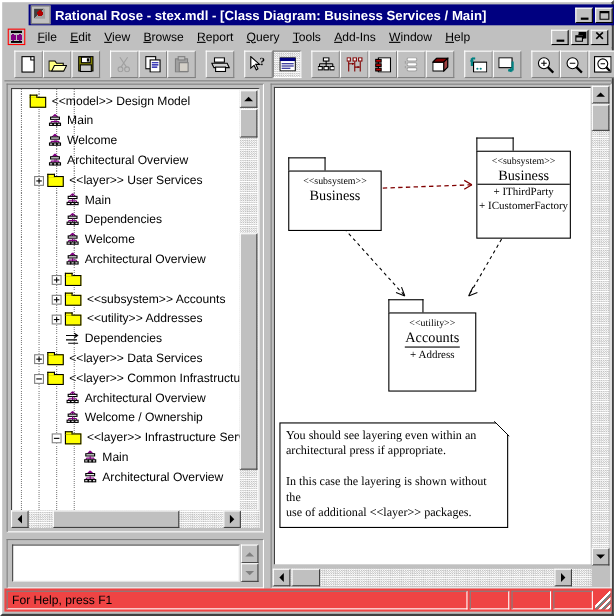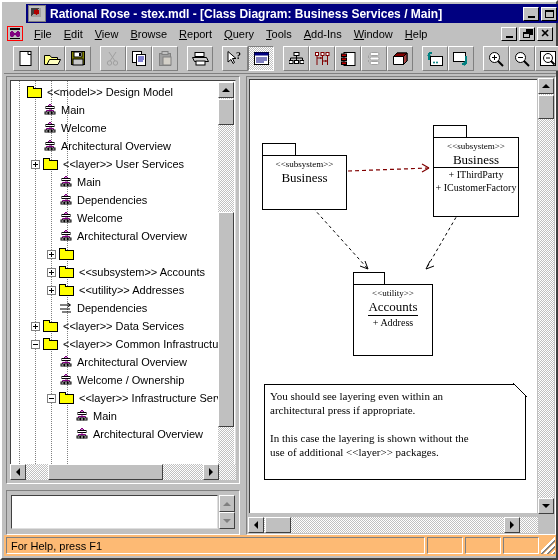--- a/index.html
+++ b/index.html
@@ -260,21 +260,21 @@
     background:linear-gradient(45deg, transparent 0 49.5%, #000 49.5% 53%, #ffffff 53% 100%);
   }
   .note .ntext{
     position:absolute;left:6px;top:5px;right:8px;
     font-family:"Liberation Serif",serif;font-size:11px;line-height:14px;color:#000;
   }
 
   
   .statusbar{
     position:absolute;left:2px;bottom:2px;width:552px;height:21px;
-    background:#fdba74;display:flex;align-items:center;
+    background:#ef4444;display:flex;align-items:center;
   }
   .status-main{
     flex:1 1 auto;height:17px;margin-left:2px;
     border-top:1px solid #808080;border-left:1px solid #808080;
     border-right:1px solid #ffffff;border-bottom:1px solid #ffffff;
     box-sizing:border-box;display:flex;align-items:center;padding-left:4px;
     font-size:11px;color:#000;
   }
   .status-pane{
     width:36px;height:17px;margin-left:2px;flex:0 0 auto;
@@ -783,21 +783,21 @@
       <div class="pkg" id="pkg-2" style="left: 103px; top: 192px; width: 80px; height: 84px;">
         <div class="tab" style="width: 32px; height: 13px;"></div>
         <div class="body" style="top: 12px; width: 80px; height: 72px; padding-top: 3px;">
           <div class="stereo">&lt;&lt;utility&gt;&gt;</div>
           <div class="pname">Accounts</div>
           <div class="divider" style="margin:1px 14px 0 14px;"></div>
           <div class="ops">+ Address</div>
         </div>
       </div>
 
-      <div class="note" id="note-0" style="left: 14px; top: 304px; width: 262px; height: 96px;">
+      <div class="note" id="note-0" style="left: 4px; top: 304px; width: 208px; height: 96px;">
         <div class="nbody"></div>
         <div class="foldcut"></div>
         <div class="ntext" id="note-text">
             <div>You should see layering even within an</div>
             <div>architectural press if appropriate.</div>
             <div>&nbsp;</div>
             <div>In this case the layering is shown without the</div>
             <div>use of additional &lt;&lt;layer&gt;&gt; packages.</div>
           </div>
       </div>

